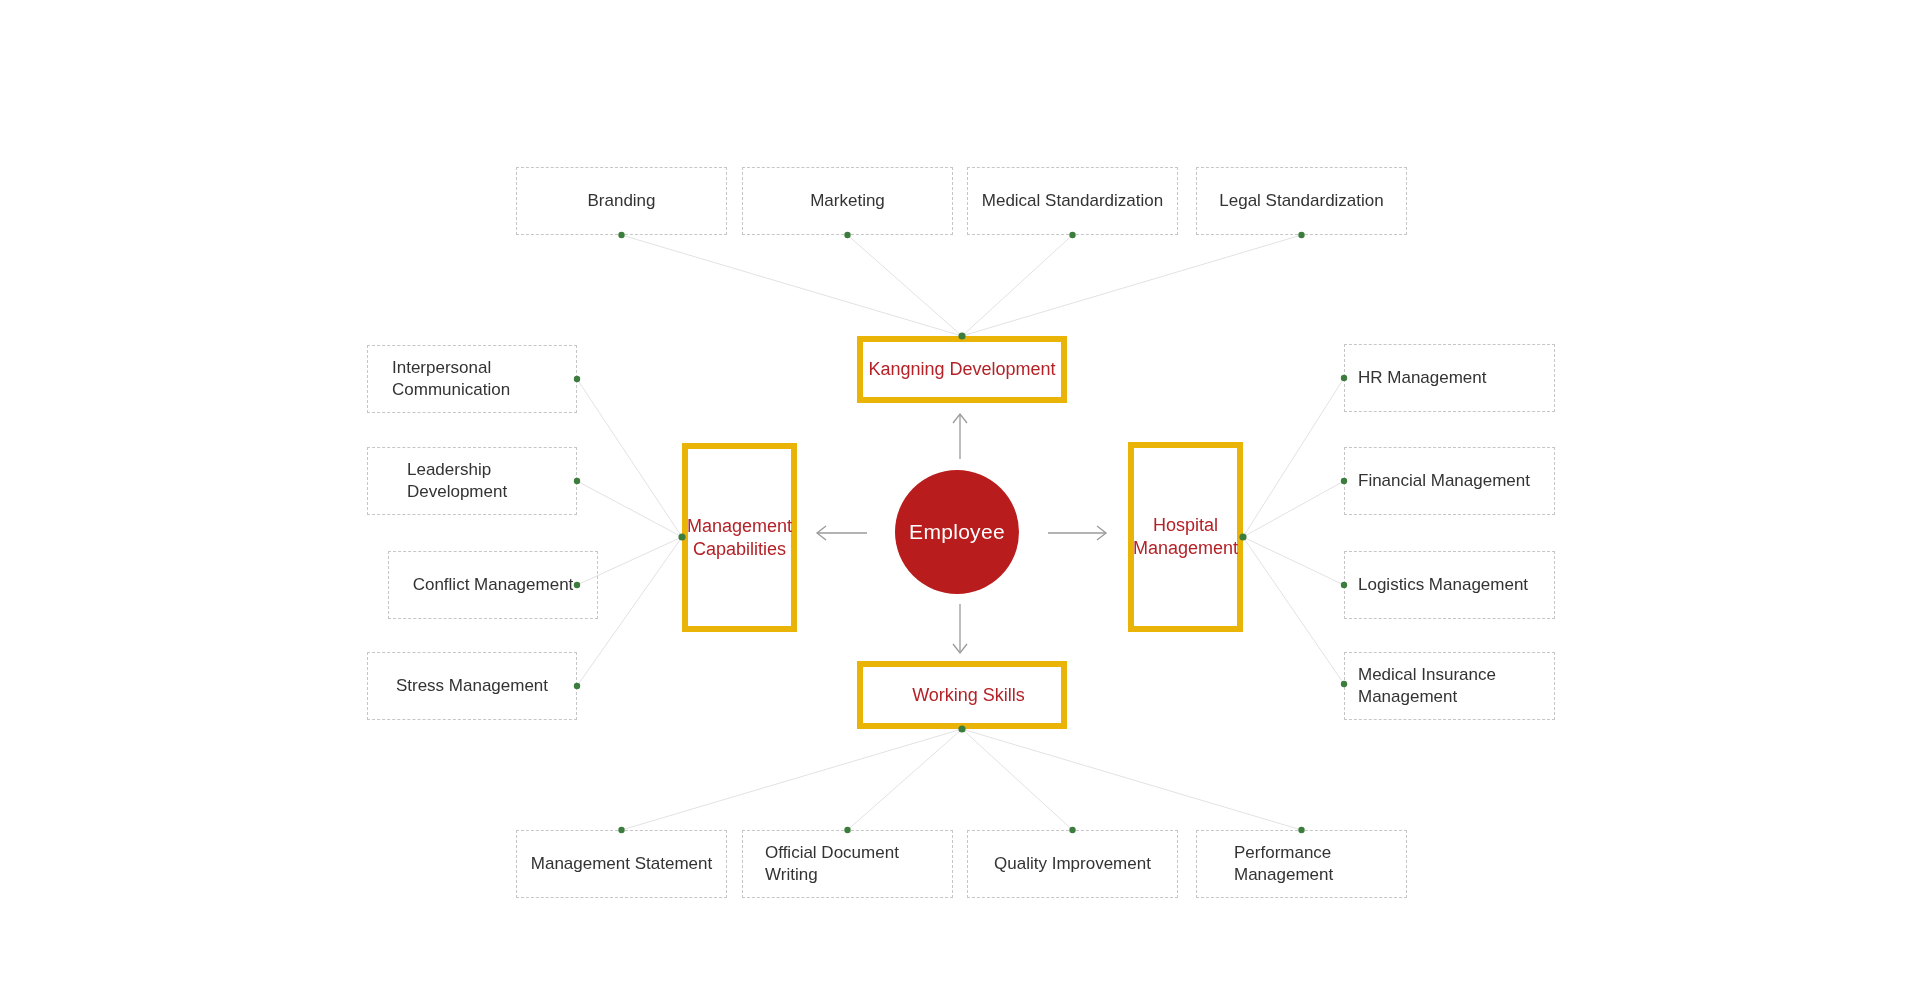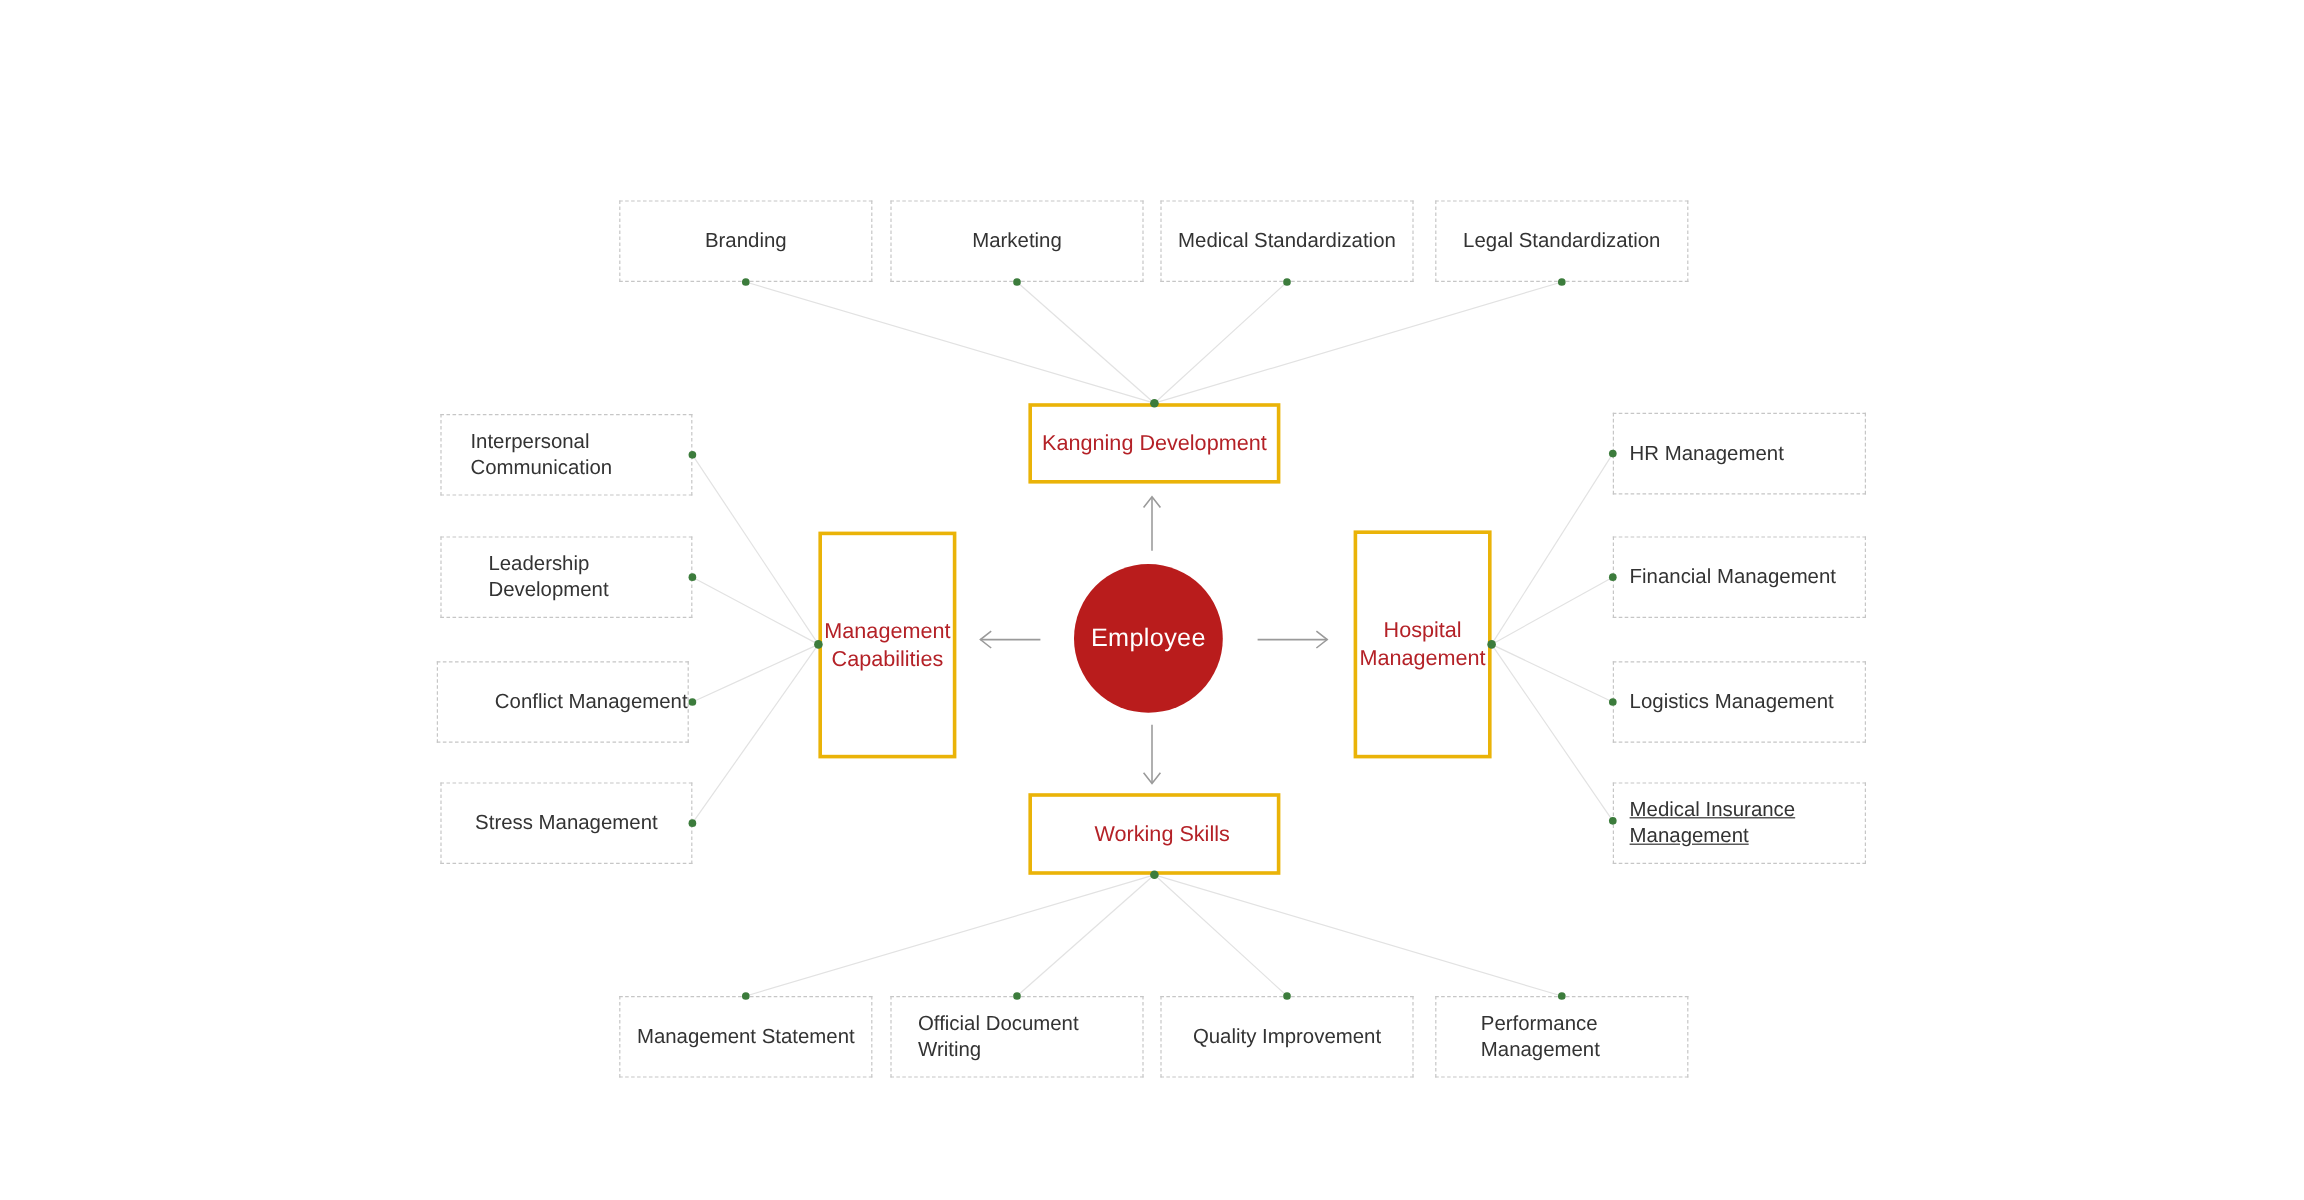--- a/index.html
+++ b/index.html
@@ -11,23 +11,23 @@
   .overlay{position:absolute;left:0;top:0;width:1920px;height:1000px;pointer-events:none;}
   .node{position:absolute;box-sizing:border-box;display:flex;align-items:center;background:#ffffff;}
   .dbox{
     border:1px dashed #c6c6c6;color:#333333;font-size:17px;line-height:22px;
     justify-content:center;
   }
   .dbox .txt{white-space:nowrap;text-align:center;}
   .dbox.two-line .txt{white-space:normal;text-align:left;}
   .dbox.pad-left{justify-content:flex-start;padding-left:13px;}
   .dbox.pad-left .txt{text-align:left;white-space:nowrap;}
-  .dbox.pad-left.two-line .txt{white-space:normal;text-decoration:underline;}
+  .dbox.pad-left.two-line .txt{white-space:normal;}
   .rbox{
-    border:3px solid #eab308;color:#b42127;font-size:18px;line-height:23px;
+    border:6px solid #eab308;color:#b42127;font-size:18px;line-height:23px;
     justify-content:center;text-align:center;
   }
   .rbox .txt{text-align:center;}
   .circle{
     position:absolute;left:895px;top:438px;width:124px;height:124px;border-radius:50%;
     background:#b91c1c;color:#ffffff;font-size:21px;display:flex;align-items:center;
     justify-content:center;letter-spacing:0.3px;
   }
   .ln{stroke:#e2e2e2;stroke-width:1;}
   .arrow{stroke:#9a9a9a;stroke-width:1.3;fill:none;}
@@ -50,21 +50,21 @@
   <div class="node dbox" style="left:1196px;top:135px;width:211px;height:68px;">
     <span class="txt">Legal Standardization</span>
   </div>
 
   <div class="node dbox two-line" style="left:367px;top:415px;width:210px;height:68px;">
     <span class="txt" style="max-width:130px;">Leadership Development</span>
   </div>
   <div class="node dbox two-line" style="left:367px;top:313px;width:210px;height:68px;">
     <span class="txt" style="max-width:160px;">Interpersonal Communication</span>
   </div>
-  <div class="node dbox" style="left:364px;top:519px;width:210px;height:68px;justify-content:flex-end;">
+  <div class="node dbox" style="left:388px;top:519px;width:210px;height:68px;">
     <span class="txt">Conflict Management</span>
   </div>
   <div class="node dbox" style="left:367px;top:620px;width:210px;height:68px;">
     <span class="txt">Stress Management</span>
   </div>
 
   <div class="node dbox pad-left" style="left:1344px;top:312px;width:211px;height:68px;">
     <span class="txt">HR Management</span>
   </div>
   <div class="node dbox pad-left" style="left:1344px;top:415px;width:211px;height:68px;">

